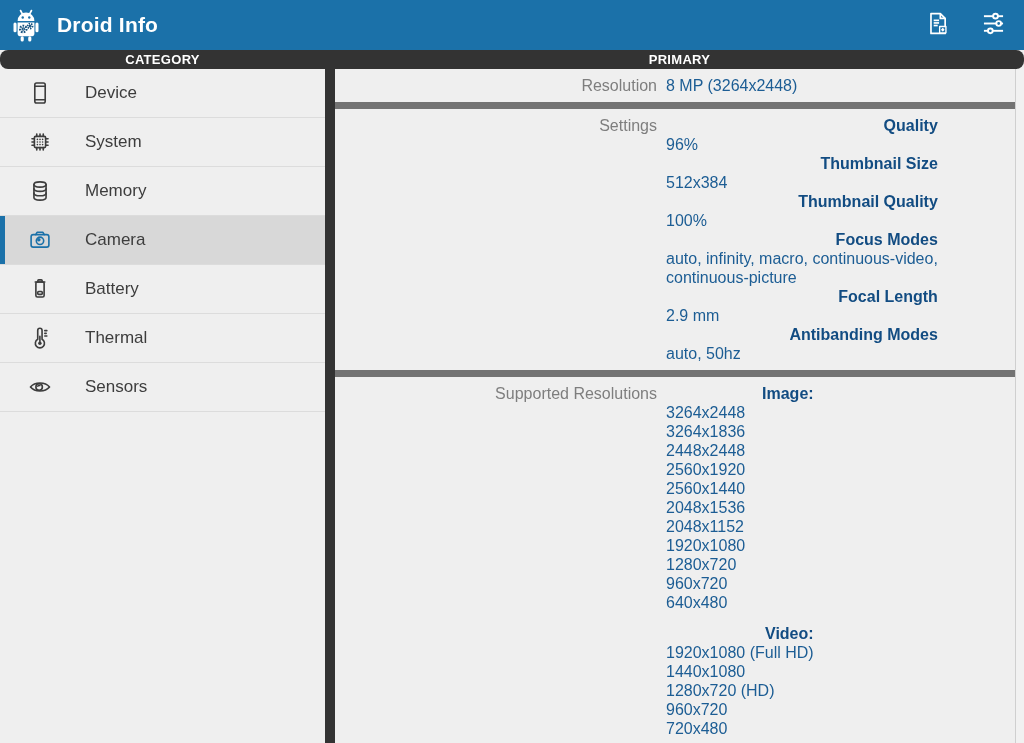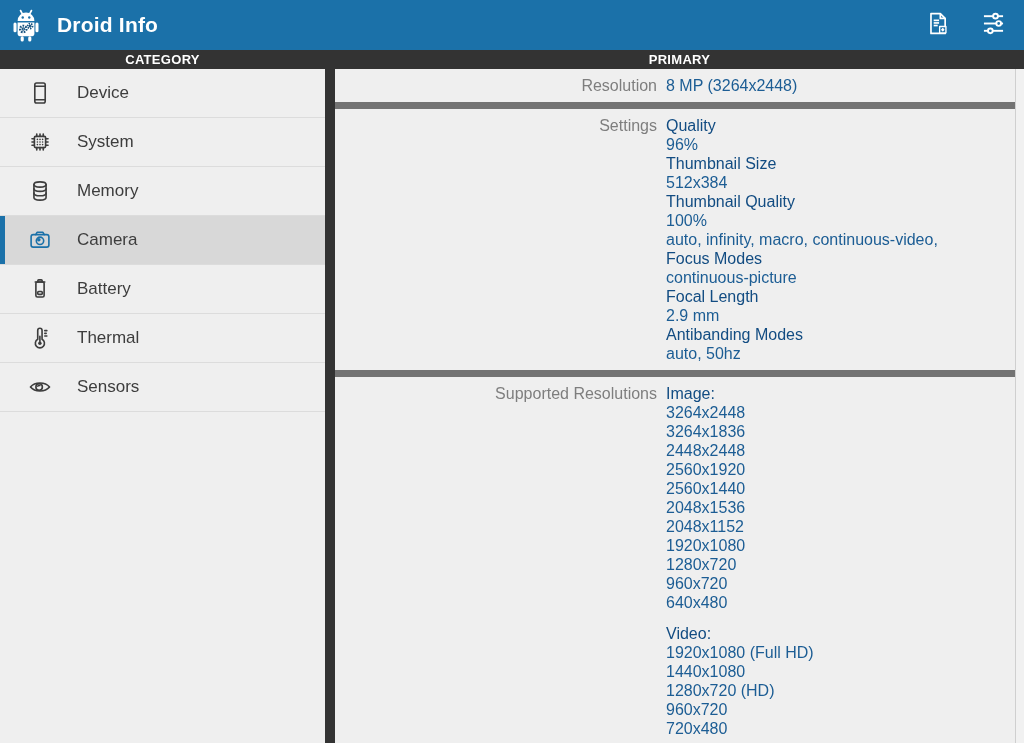--- a/index.html
+++ b/index.html
@@ -10,47 +10,47 @@
 
   
   .appbar { height:50px; background:var(--accent,#1b71a9); display:flex; align-items:center; padding:0 14px 0 5px; flex-shrink:0; }
   .app-icon { width:42px; height:42px; display:flex; align-items:center; justify-content:center; }
   .app-title { color:#ffffff; font-size:21px; font-weight:bold; letter-spacing:.2px; margin-left:10px; flex:1; }
   .appbar-actions { display:flex; align-items:center; gap:22px; }
   .action-btn { background:none; border:none; width:34px; height:34px; display:flex; align-items:center; justify-content:center; cursor:pointer; padding:0; }
   .action-btn svg { width:27px; height:27px; }
 
   
-  .colheaders { height:19px; background:#333333; display:flex; flex-shrink:0; color:#fff; font-size:13px; font-weight:bold; }
+  .colheaders { height:19px; background:#333333; display:flex; flex-shrink:0; color:#fff; font-size:13px; font-weight:bold;border-radius:8px; }
   .colheader { line-height:19px; text-align:center; letter-spacing:.3px; }
   .colheader.left { width:325px; }
   .colheader.mid { width:10px; }
   .colheader.right { flex:1; }
 
   
   .main { flex:1; display:flex; overflow:hidden; }
   .sidebar { width:325px; background:#efefef; flex-shrink:0; }
-  .side-item { height:49px; display:flex; align-items:center; padding-left:27px; gap:24px; border-bottom:1px solid #dcdcdc; position:relative; cursor:pointer; }
+  .side-item { height:49px; display:flex; align-items:center; padding-left:27px; gap:32px; border-bottom:1px solid #dcdcdc; position:relative; cursor:pointer; }
   .side-item.selected { background:#d8d8d8; }
   .side-item.selected::before { content:""; position:absolute; left:0; top:0; bottom:0; width:5px; background:var(--accent,#1b71a9); }
   .side-icon { width:26px; height:26px; display:flex; align-items:center; justify-content:center; }
   .side-icon svg { width:26px; height:26px; stroke:#3d3d3d; fill:none; stroke-width:1.5; }
   .side-item.selected .side-icon svg { stroke:var(--accent,#1b71a9); }
   .side-label { font-size:17px; color:#3d3d3d; }
 
   .vdivider { width:10px; background:#333333; flex-shrink:0; }
 
   .content { flex:1; background:#efefef; overflow:hidden; border-right:1px solid #cfcfcf; }
   .gutter { width:8px; background:#f1f1f1; flex-shrink:0; }
 
   .row { display:flex; padding:7px 0; border-bottom:7px solid #737373; }
   .row:last-child { border-bottom:none; }
   .row-label { width:322px; flex-shrink:0; text-align:right; color:#7e7e7e; font-size:16px; line-height:19px; }
   .row-value { margin-left:9px; font-size:16px; line-height:19px; color:var(--value-color,#1c5d94); }
-  .vline.bold { font-weight:normal; color:var(--value-bold-color,#124c82); }
+  .vline.bold { font-weight:bold; color:var(--value-bold-color,#124c82);text-align:right; }
   .vline.spacer { height:12px; }
 </style>
 </head>
 <body>
 
 <div class="screen">
 
   <header class="appbar">
     <div class="app-icon">
       <svg viewBox="0 0 40 40">
@@ -216,22 +216,22 @@
         </div>
         <div class="row">
           <div class="row-label">Settings</div>
           <div class="row-value">
             <div class="vline bold">Quality</div>
             <div class="vline">96%</div>
             <div class="vline bold">Thumbnail Size</div>
             <div class="vline">512x384</div>
             <div class="vline bold">Thumbnail Quality</div>
             <div class="vline">100%</div>
+            <div class="vline bold">Focus Modes</div>
             <div class="vline">auto, infinity, macro, continuous-video,</div>
-            <div class="vline bold">Focus Modes</div>
             <div class="vline">continuous-picture</div>
             <div class="vline bold">Focal Length</div>
             <div class="vline">2.9 mm</div>
             <div class="vline bold">Antibanding Modes</div>
             <div class="vline">auto, 50hz</div>
           </div>
         </div>
         <div class="row">
           <div class="row-label">Supported Resolutions</div>
           <div class="row-value">

